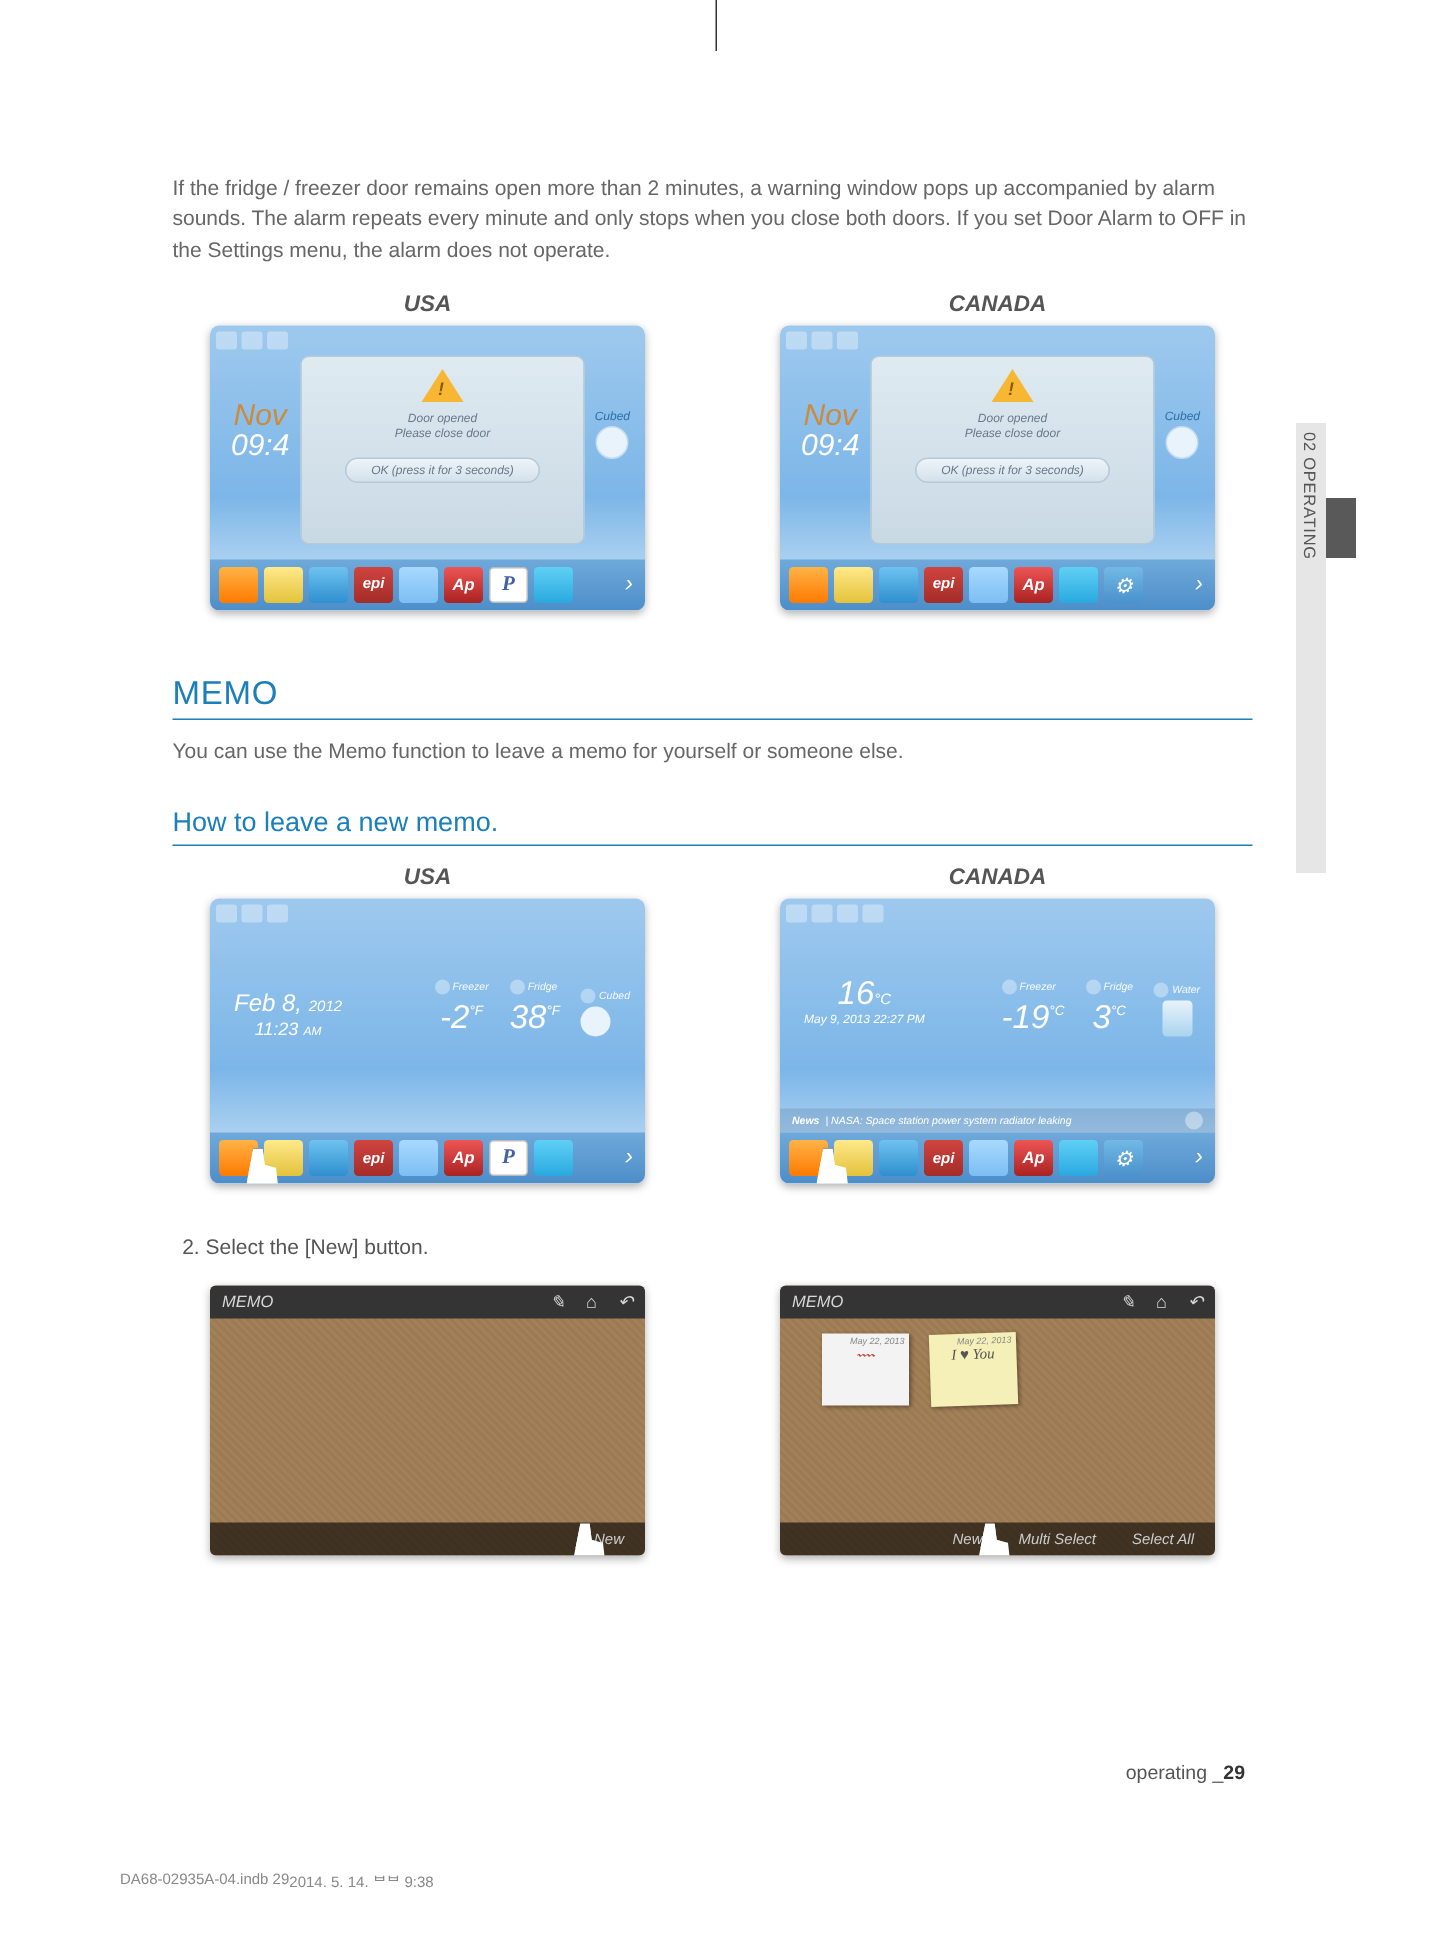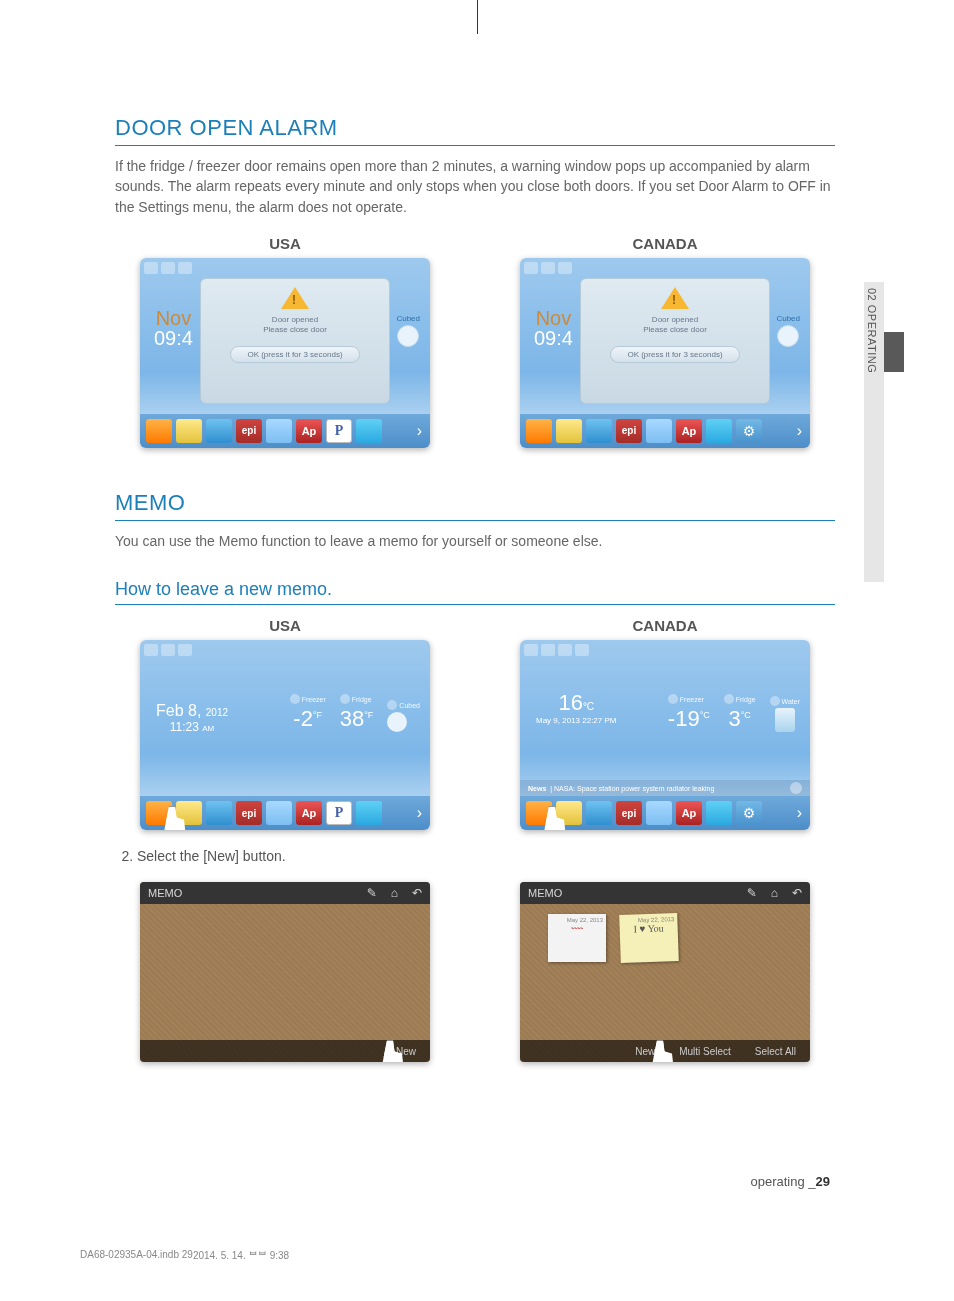--- a/index.html
+++ b/index.html
@@ -38,21 +38,21 @@
     margin-bottom: 10px;
   }
   p.body { font-size: 14px; line-height: 1.45; color:#666; }
   h2.sub {
     font-size: 18px; color:#1b7fb9; font-weight:400;
     border-bottom:1px solid #1b7fb9; padding-bottom:4px; margin:28px 0 12px;
   }
   ol.steps { list-style: decimal; margin-left: 22px; font-size:14px; color:#555; }
   ol.steps li { margin-bottom: 18px; }
   .row { display:flex; gap: 40px; margin-top:6px; }
-  .col { flex:1; text-align:center; }
+  .col { flex:1; text-align:center;font-style:italic; }
   .col-label { font-size:15px; font-weight:600; color:#555; margin-bottom:6px; }
 
   
   .device {
     width: 290px; height: 190px; margin: 0 auto;
     border-radius: 6px; position:relative;
     background: linear-gradient(#9ec9ee, #7cb6e8 60%, #cfe5f7);
     box-shadow: 0 2px 6px rgba(0,0,0,.3);
     overflow:hidden;
   }
@@ -149,21 +149,20 @@
 
 <div class="side-tab">
   <div class="tab-light"></div>
   <div class="tab-dark"></div>
   <div class="tab-rest"></div>
   <div class="vtext">02  OPERATING</div>
 </div>
 
 <div class="page">
 
-  <h1 class="section">DOOR OPEN ALARM</h1>
   <p class="body">If the fridge / freezer door remains open more than 2 minutes, a warning window pops up accompanied by alarm sounds. The alarm repeats every minute and only stops when you close both doors. If you set Door Alarm to OFF in the Settings menu, the alarm does not operate.</p>
 
   <div class="row" style="margin-top:18px;">
 
     <div class="col">
       <div class="col-label">USA</div>
       <div class="device">
         <div class="statusbar">
             <span></span>
             <span></span>
@@ -344,21 +343,21 @@
           <div class="app ap">Ap</div>
           <div class="app tw"></div>
           <div class="app gear"></div>
           <div class="chev">›</div>
         </div>
         <div class="hand" style="left:20px;bottom:-14px;"></div>
       </div>
     </div>
   </div>
 
-  <ol class="steps" start="2" style="margin-top:18px;">
+  <ol class="steps" start="2" style="margin-top:34px;">
     <li>Select the [New] button.</li>
   </ol>
 
   <div class="row">
 
     <div class="col">
       <div class="board" style="position:relative;">
         <div class="titlebar">
           <span>MEMO</span>
           <span class="sp">

